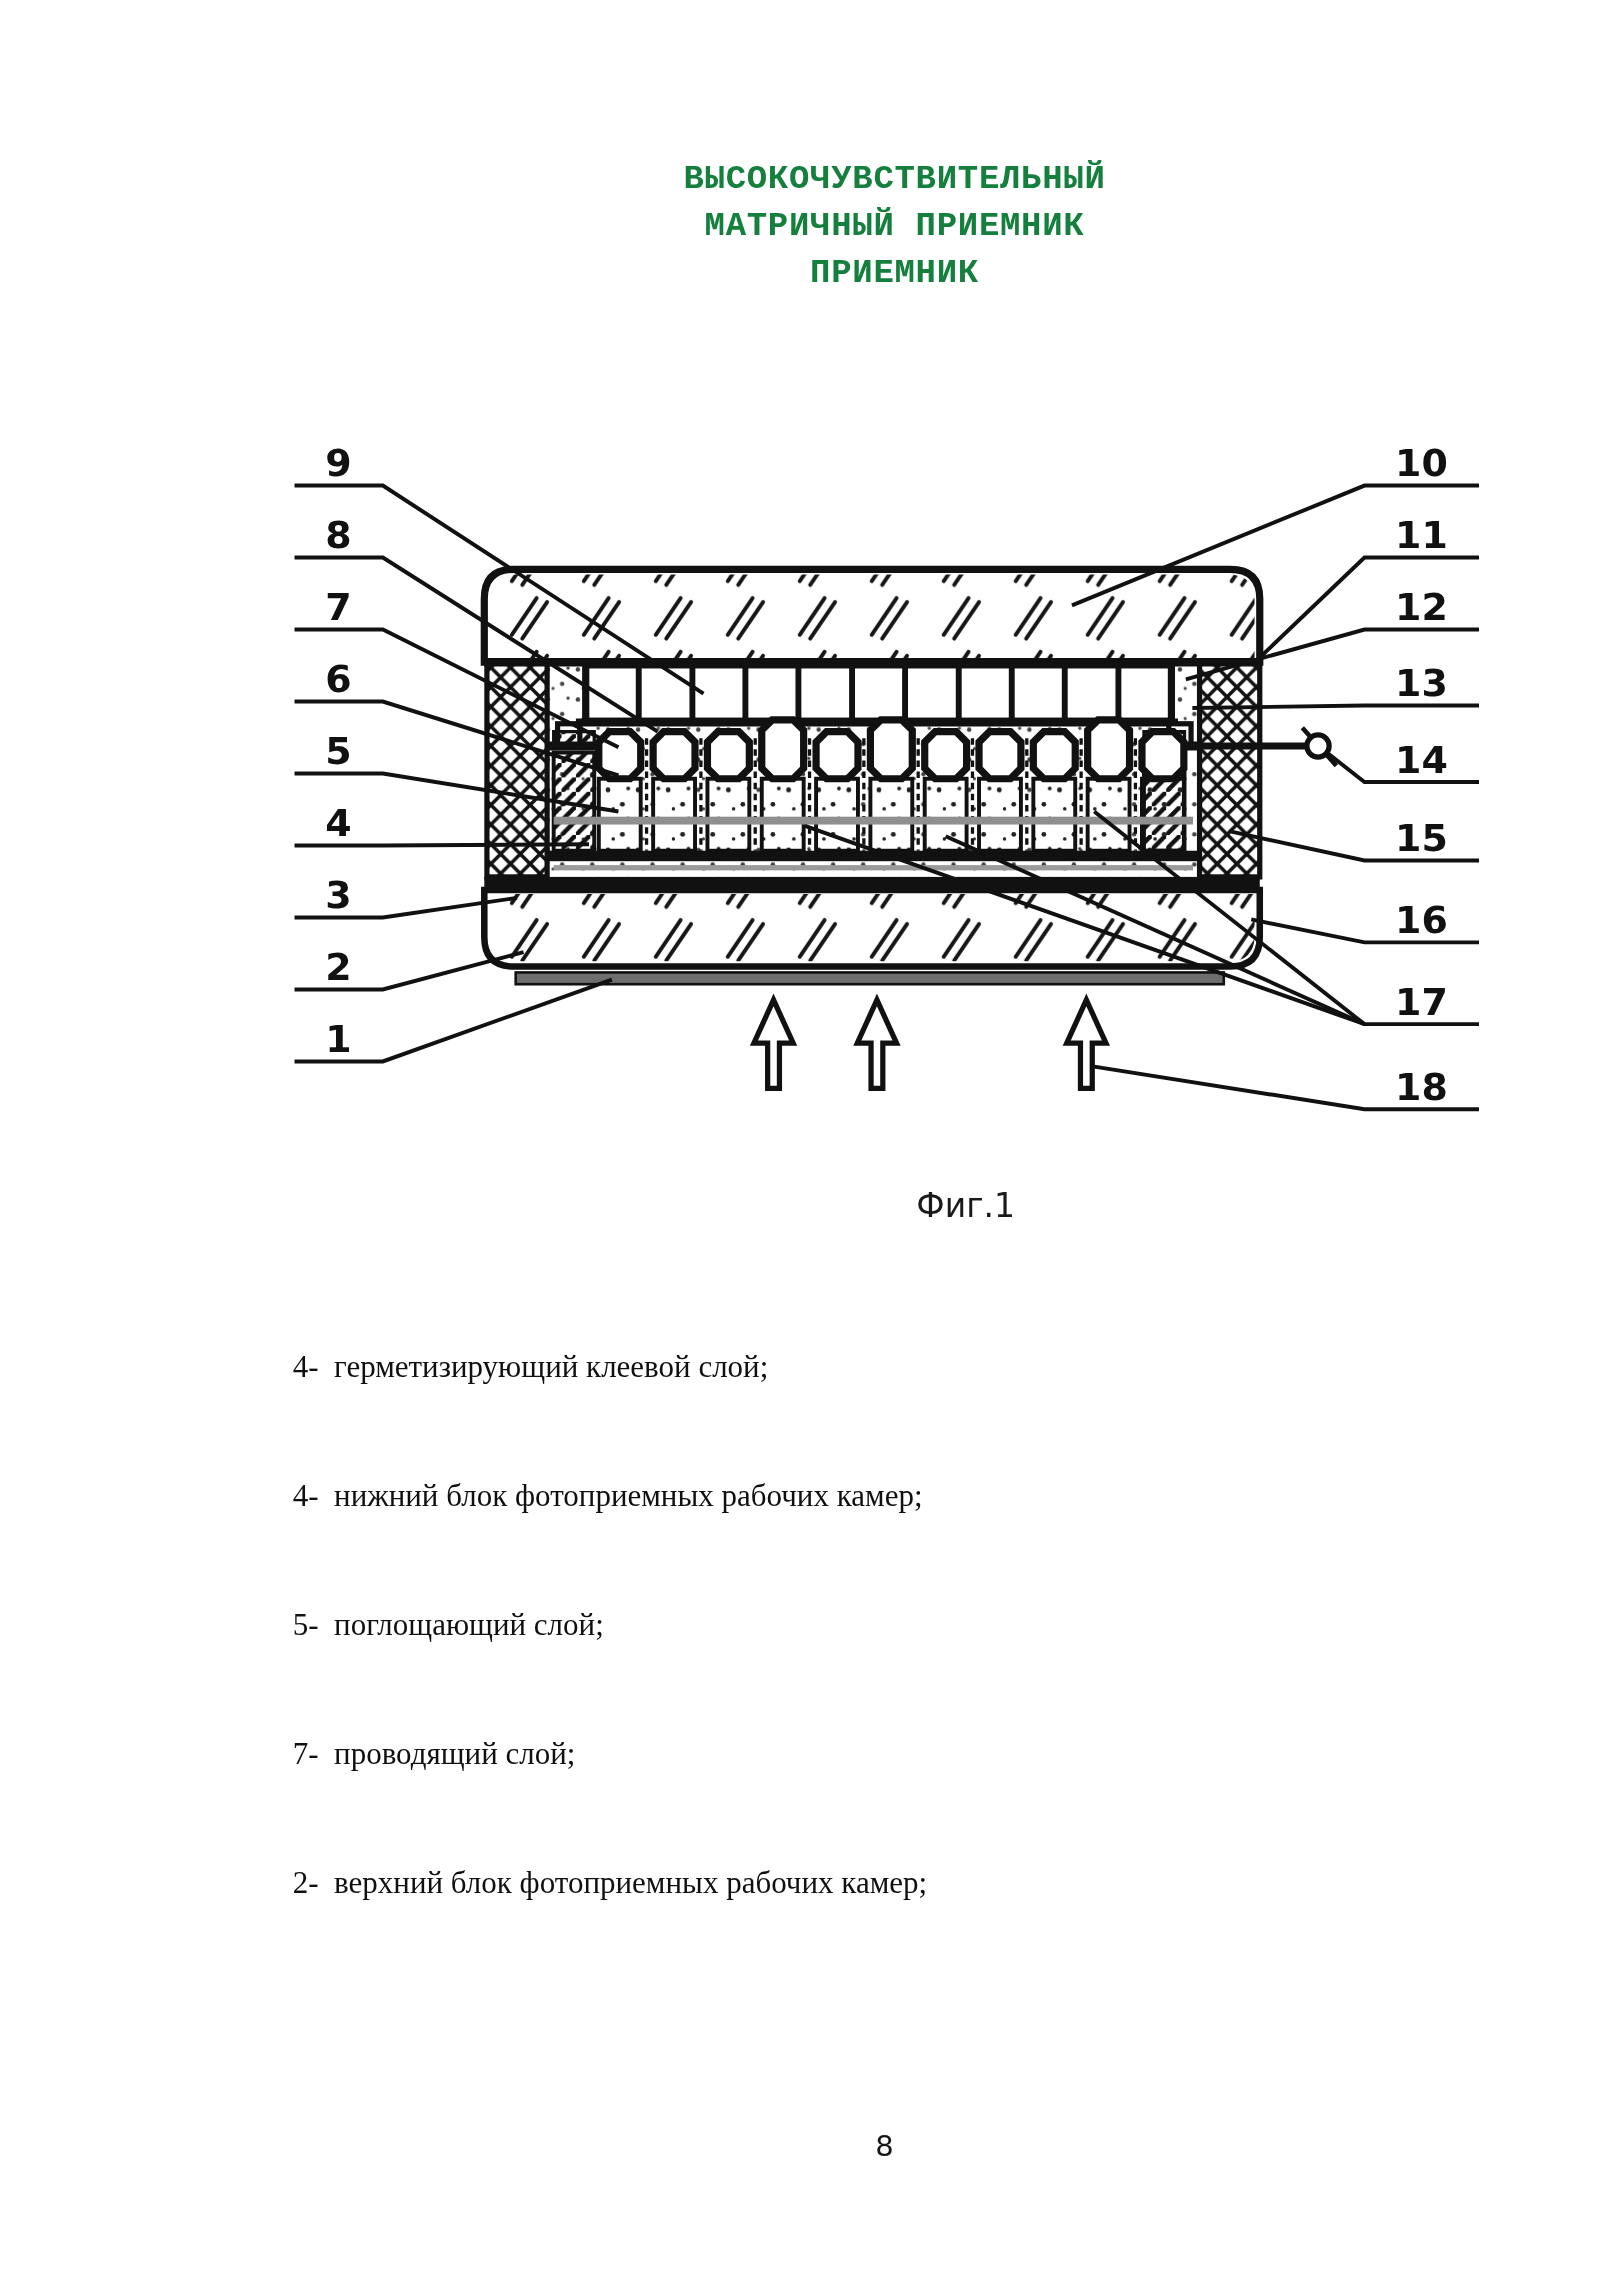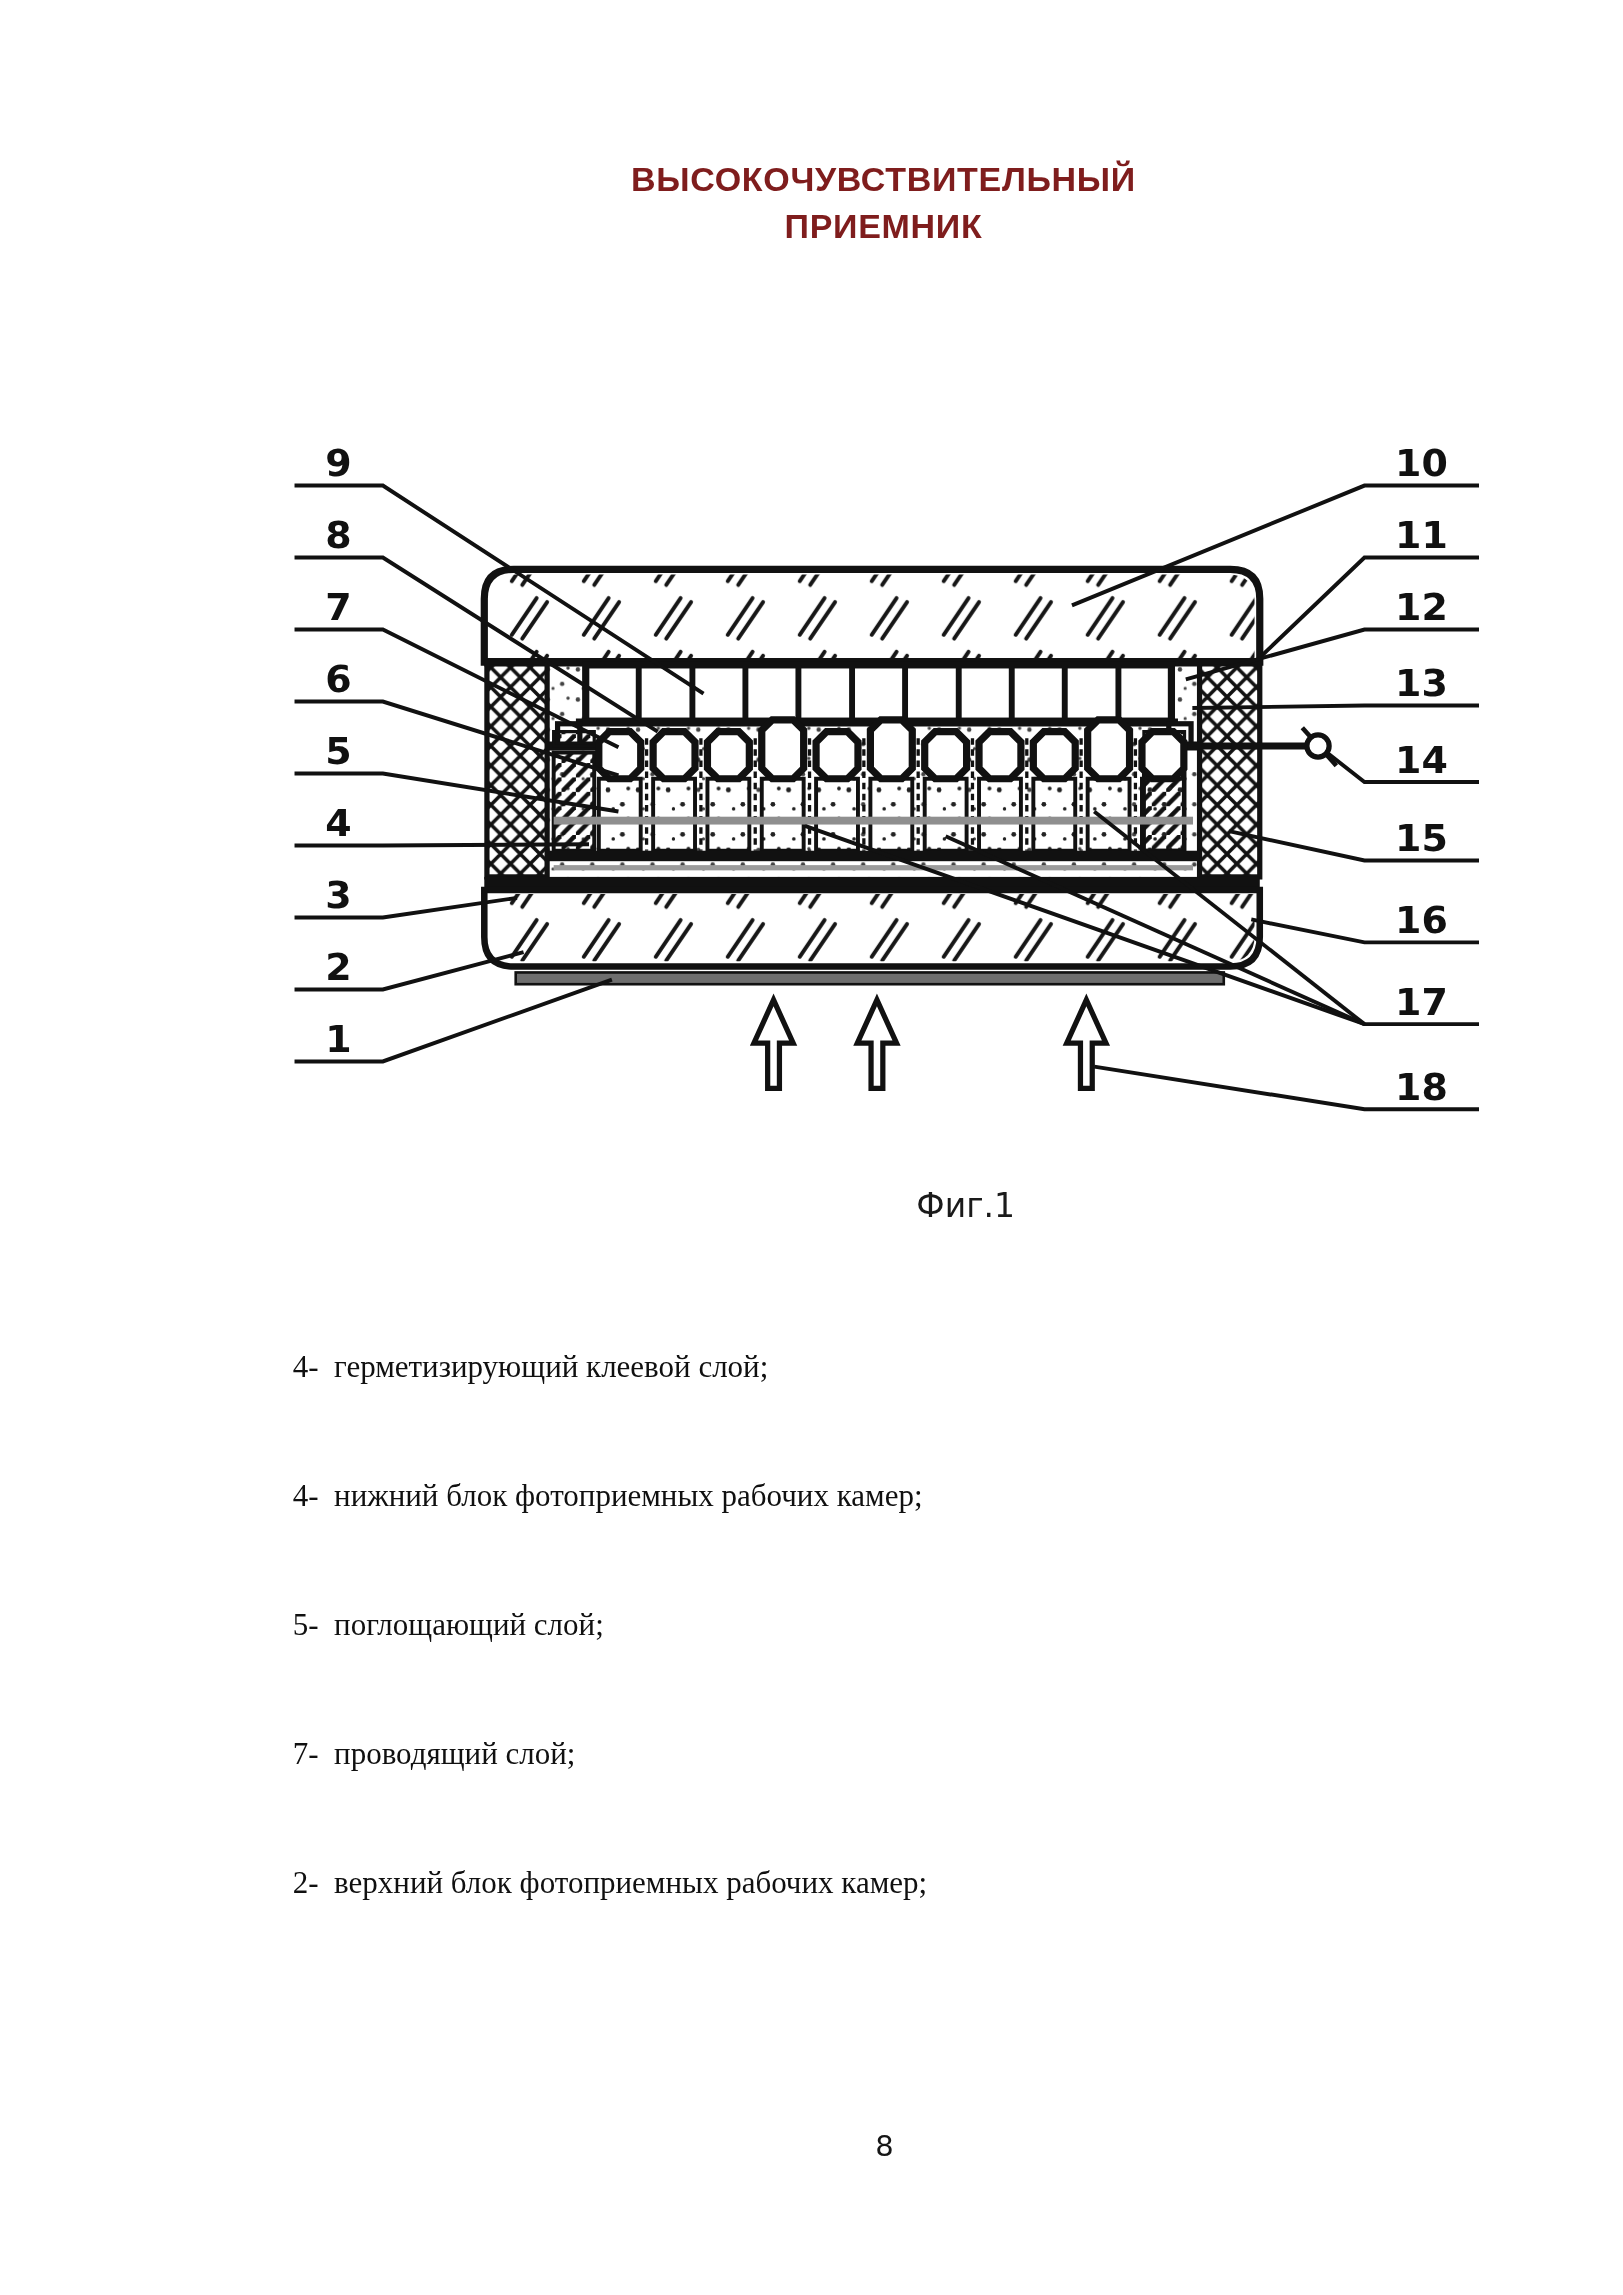--- a/index.html
+++ b/index.html
@@ -6,28 +6,28 @@
   #page{
     position:relative;
     width:1623px;height:2295px;
     background:#ffffff;
     font-family:"Liberation Serif", serif;
     color:#111;
     overflow:hidden;
   }
   #title{
     position:absolute;
-    left:327px;top:156px;width:1113px;
+    left:338px;top:156px;width:1113px;
     text-align:center;
-    font-family:Liberation Sans, sans-serif;
+    font-family:Liberation Mono, monospace;
     font-weight:bold;
     font-size:34px;
     line-height:47px;
     letter-spacing:0.7px;
-    color:#7f1d1d;
+    color:#15803d;
   }
   #fig-svg{position:absolute;left:0;top:0;width:1623px;height:2295px;}
   #fig-caption{
     position:absolute;
     left:753px;top:1186px;width:262px;
     text-align:right;
     font-family:"DejaVu Sans", sans-serif;
     font-size:33px;
     color:#1a1a1a;
   }
@@ -50,20 +50,21 @@
     color:#151515;
   }
 </style>
 </head>
 <body>
 
 <div id="page">
 
   <div id="title">
     <div>ВЫСОКОЧУВСТВИТЕЛЬНЫЙ</div>
+    <div>МАТРИЧНЫЙ ПРИЕМНИК</div>
     <div>ПРИЕМНИК</div>
   </div>
 
   <svg id="fig-svg" viewBox="0 0 2480 3507" xmlns="http://www.w3.org/2000/svg">
     <defs>
 
       <pattern id="pglass" width="110" height="82" patternUnits="userSpaceOnUse">
         <line x1="12" y1="68" x2="50" y2="12" stroke="#161616" stroke-width="6" stroke-linecap="round"></line>
         <line x1="28" y1="74" x2="66" y2="18" stroke="#161616" stroke-width="6" stroke-linecap="round"></line>
       </pattern>

